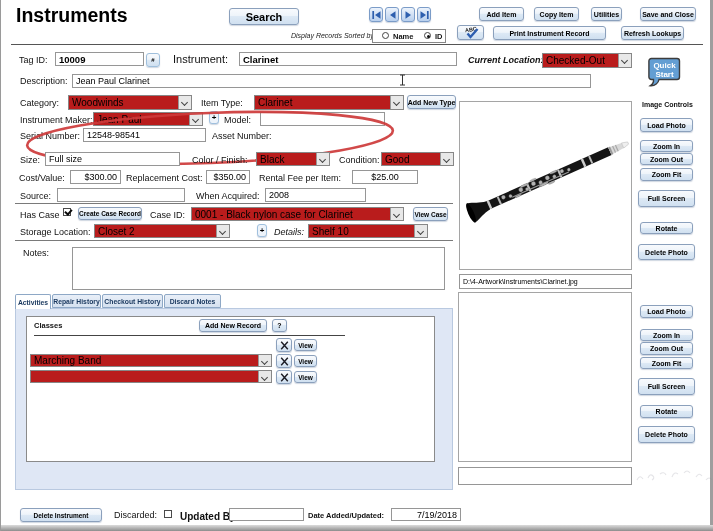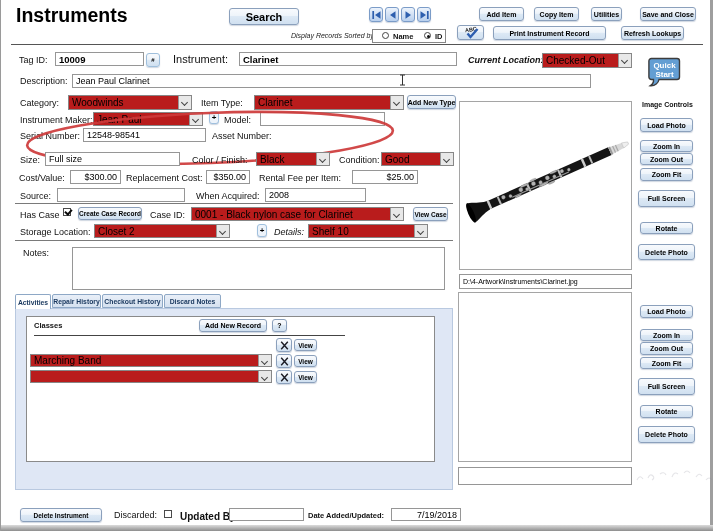--- a/index.html
+++ b/index.html
@@ -137,21 +137,21 @@
 <div class="dd" style="left:380px;top:152px;width:73px;height:14px">
       <span class="t">Good</span>
       <span class="a"></span>
     </div>
 
 <div class="lbl" style="left:18px;top:173px">Cost/Value:</div>
 <div class="in" style="left:69px;top:170px;width:51px;height:14px;text-align:right">$300.00</div>
 <div class="lbl" style="left:125px;top:173px">Replacement Cost:</div>
 <div class="in" style="left:205px;top:170px;width:44px;height:14px;text-align:right">$350.00</div>
 <div class="lbl" style="left:258px;top:173px">Rental Fee per Item:</div>
-<div class="in" style="left:351px;top:170px;width:66px;height:14px;text-align:right">$25.00</div>
+<div class="in" style="left:351px;top:170px;width:66px;height:14px;text-align:center">$25.00</div>
 
 <div class="lbl" style="left:19px;top:191px">Source:</div>
 <div class="in" style="left:56px;top:188px;width:128px;height:14px"></div>
 <div class="lbl" style="left:195px;top:191px">When Acquired:</div>
 <div class="in" style="left:264px;top:188px;width:101px;height:14px">2008</div>
 
 <div class="sep" style="left:14px;top:203px;width:438px"></div>
 
 <div class="lbl" style="left:19px;top:210px">Has Case</div>
 <div class="cb ck" style="left:62px;top:208px"></div>

